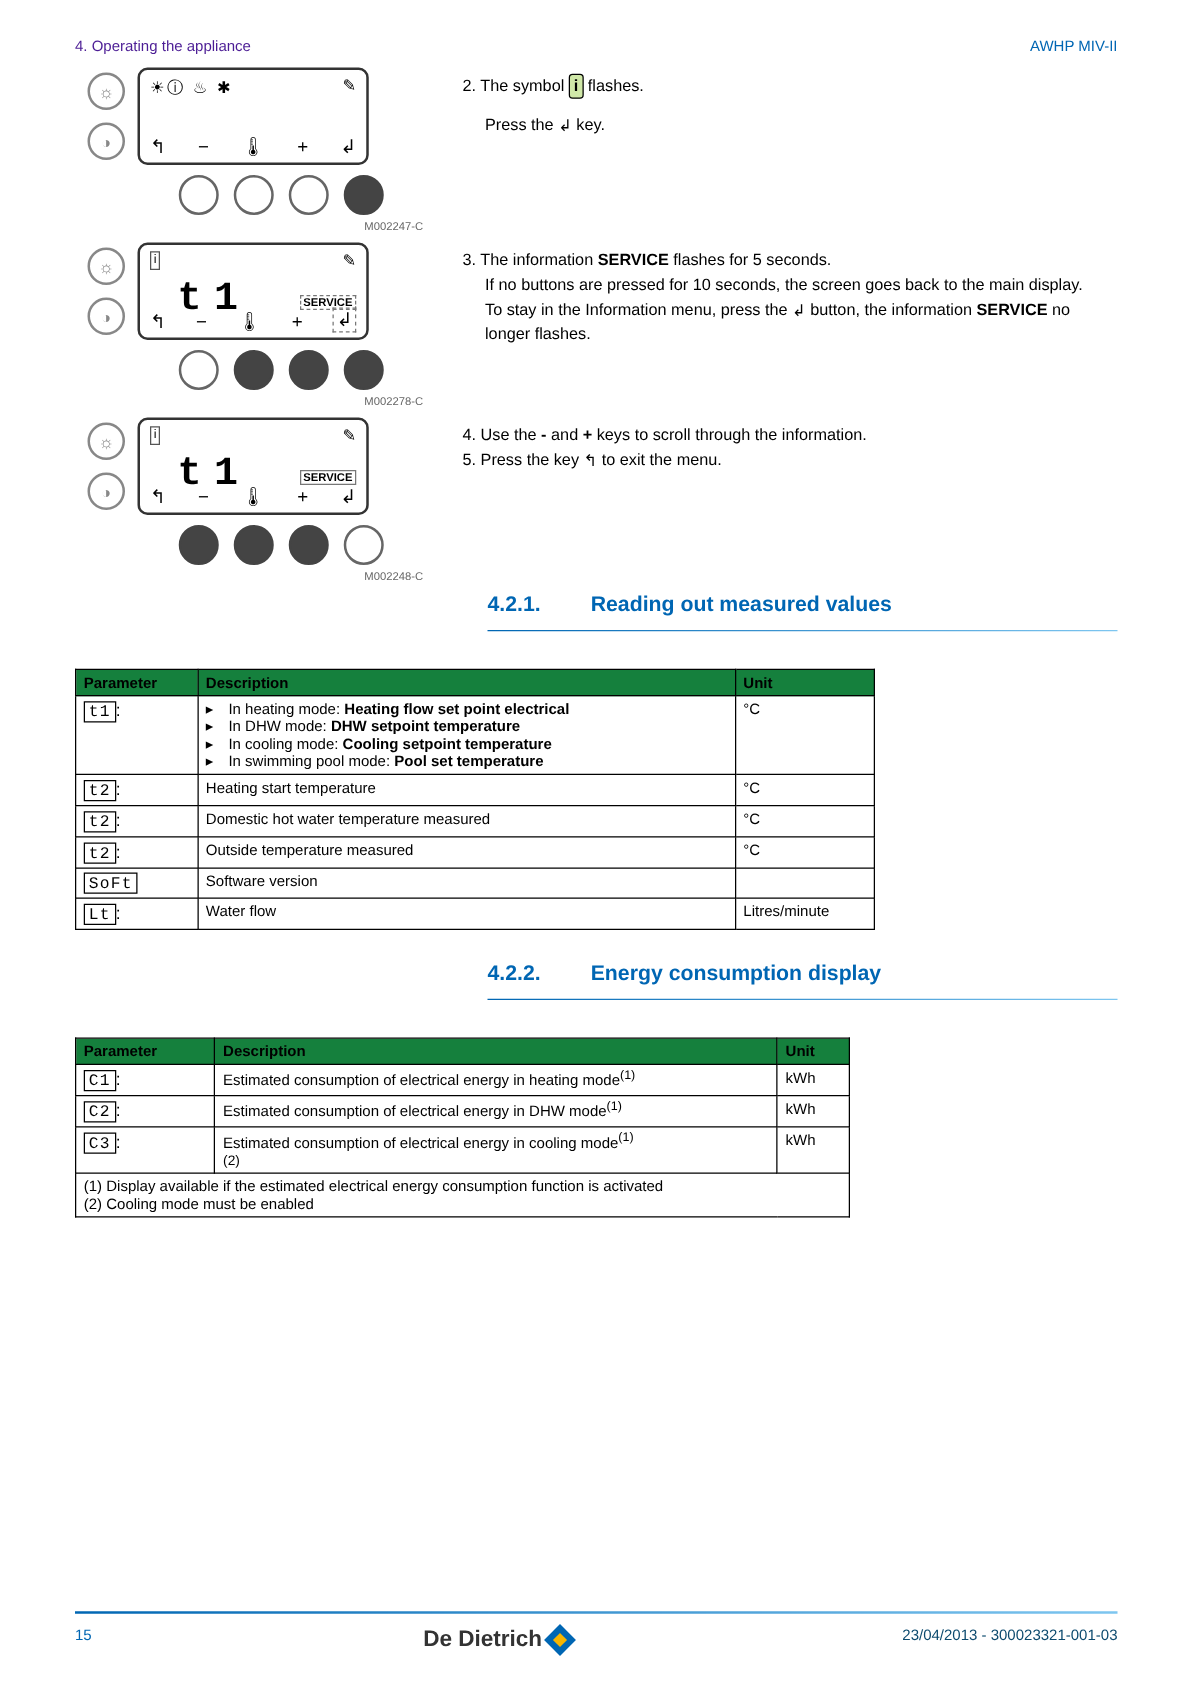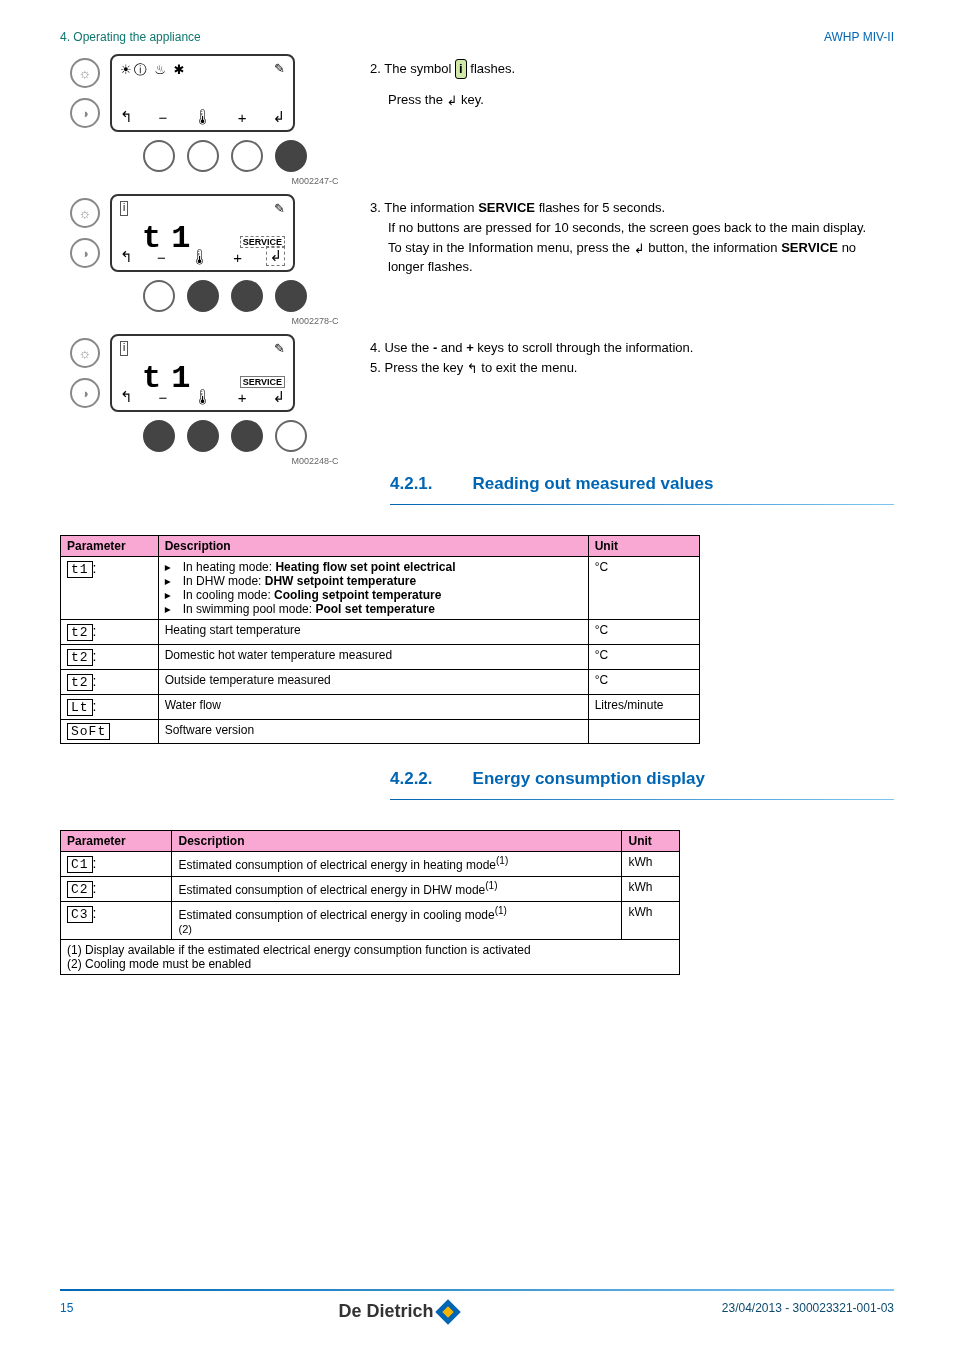--- a/index.html
+++ b/index.html
@@ -11,21 +11,21 @@
     height: 1350px;
     position: relative;
     background: #fff;
   }
   .header {
     display: flex;
     justify-content: space-between;
     padding: 30px 60px 10px 60px;
     font-size: 12px;
   }
-  .header-left { color: #0f766e; text-align: right; }
+  .header-left { color: #4c1d95; text-align: right; }
   .header-right { color: #0066b3; font-weight: normal; }
   .content { padding: 0 60px; }
   .step-row { display: flex; align-items: flex-start; margin-bottom: 8px; }
   .display-col { width: 270px; flex-shrink: 0; }
   .text-col { flex: 1; padding-left: 40px; padding-top: 0; }
   .display-panel {
     display: flex;
     align-items: center;
     margin-left: 10px;
   }
@@ -106,21 +106,21 @@
     margin-bottom: 25px;
   }
   table.param-table th, table.param-table td {
     border: 1px solid #000;
     padding: 3px 6px;
     font-size: 12px;
     text-align: left;
     vertical-align: top;
   }
   table.param-table th {
-    background: #f9a8d4;
+    background: #15803d;
     font-weight: bold;
   }
   .seg7 {
     font-family: 'Courier New', monospace;
     border: 1px solid #000;
     padding: 0 3px;
     display: inline-block;
     font-size: 13px;
     letter-spacing: 1px;
   }
@@ -338,28 +338,28 @@
       <td><span class="seg7">t2</span><span class="colon">:</span></td>
       <td>Domestic hot water temperature measured</td>
       <td>°C</td>
     </tr>
     <tr>
       <td><span class="seg7">t2</span><span class="colon">:</span></td>
       <td>Outside temperature measured</td>
       <td>°C</td>
     </tr>
     <tr>
+      <td><span class="seg7">SoFt</span></td>
+      <td>Software version</td>
+      <td></td>
+    </tr>
+    <tr>
       <td><span class="seg7">Lt</span><span class="colon">:</span></td>
       <td>Water flow</td>
       <td>Litres/minute</td>
-    </tr>
-    <tr>
-      <td><span class="seg7">SoFt</span></td>
-      <td>Software version</td>
-      <td></td>
     </tr>
   </tbody>
     </table>
 
   <div class="section-heading">
     <span>4.2.2.</span>
     <span>Energy consumption display</span>
   </div>
   <div class="section-rule"></div>
 

